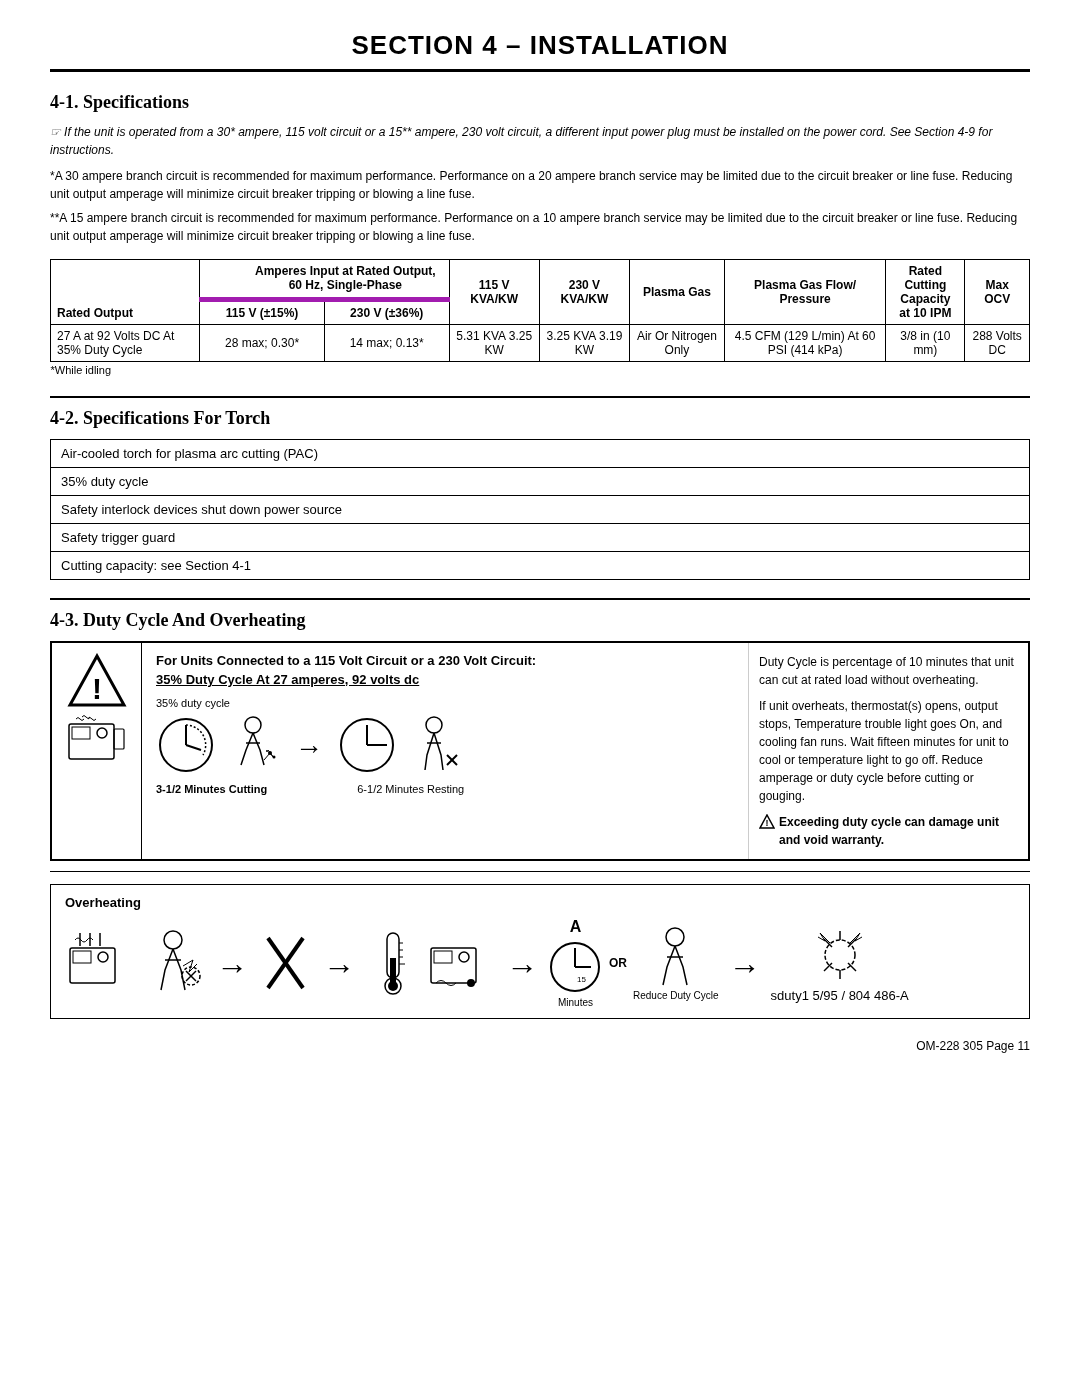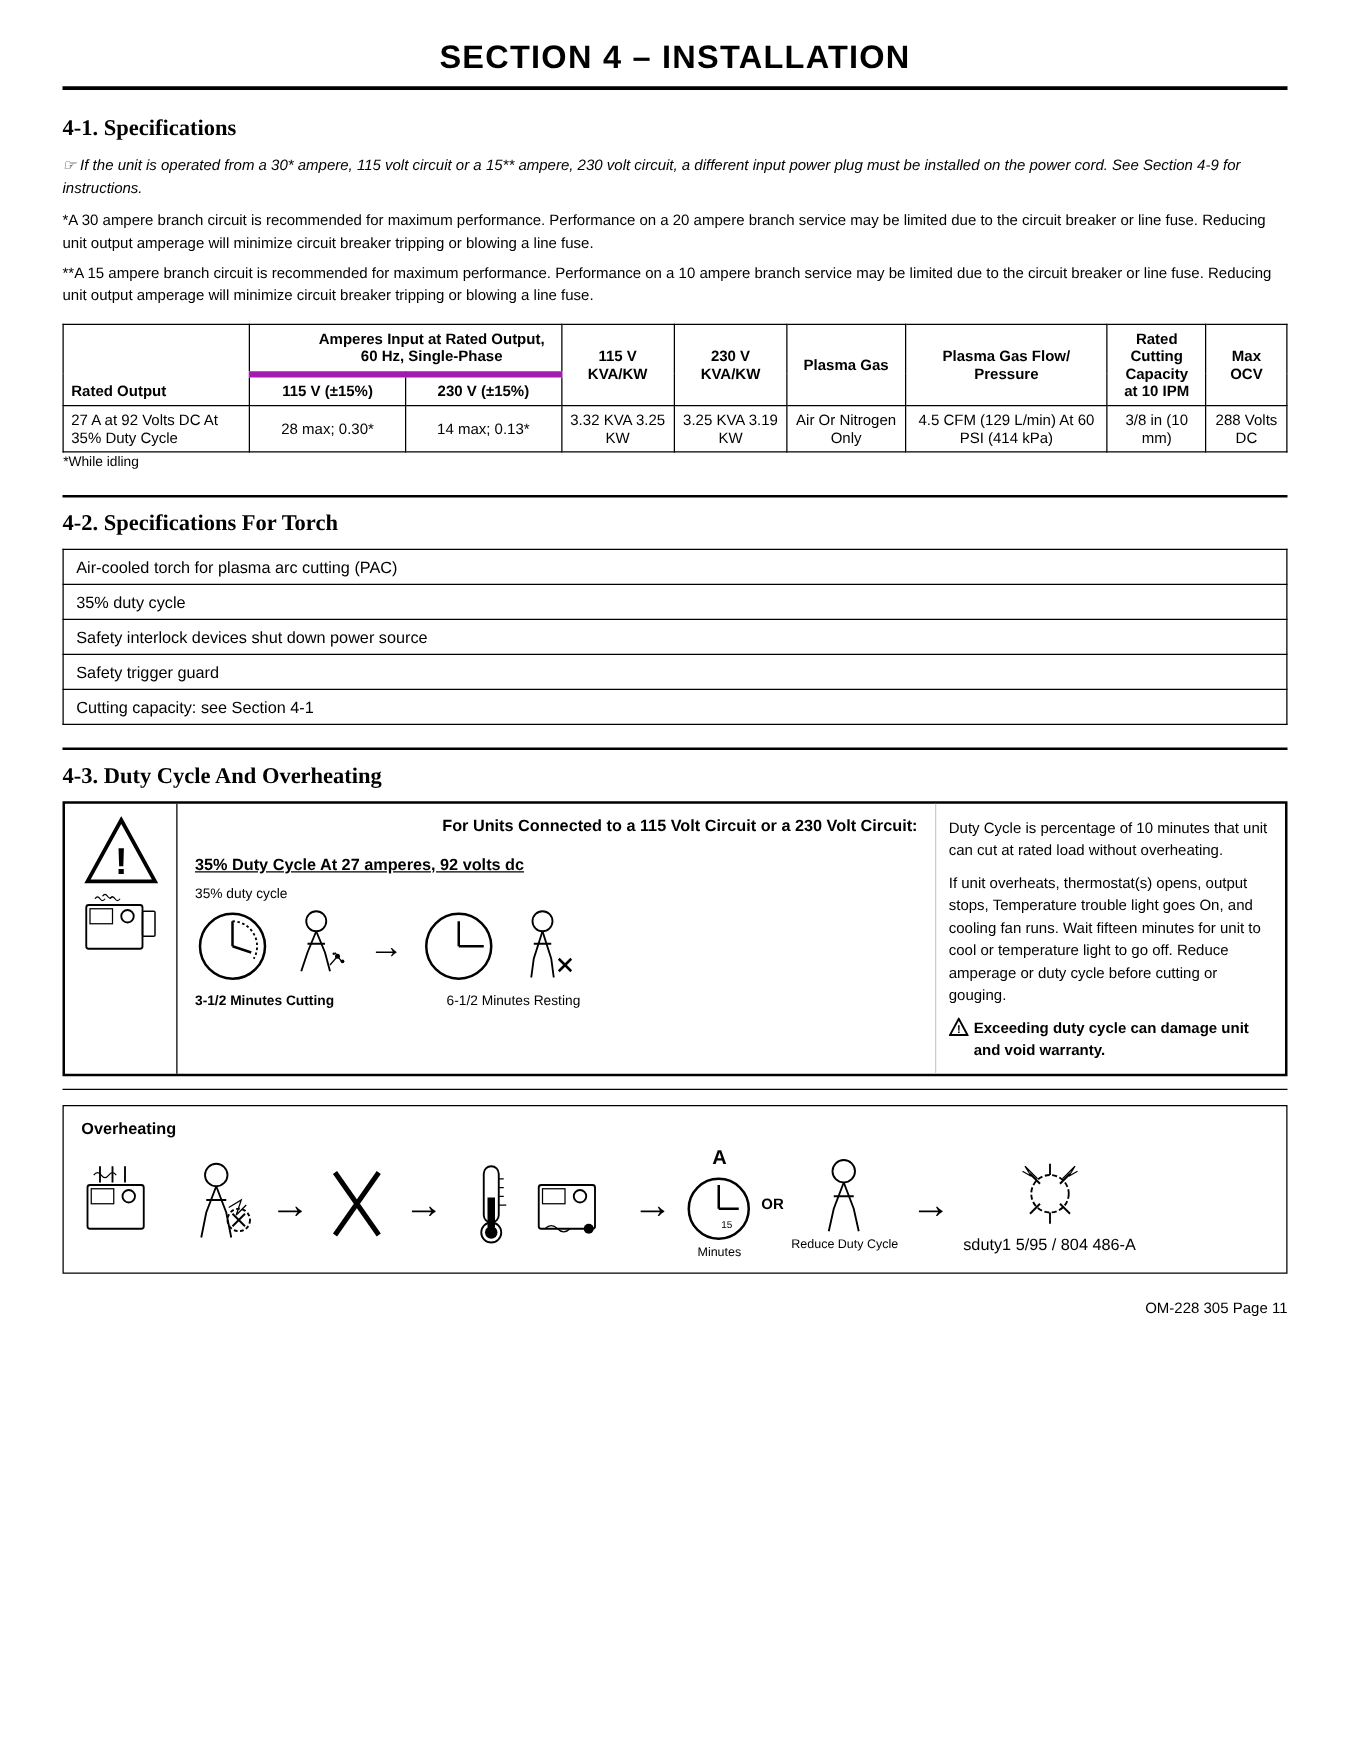--- a/index.html
+++ b/index.html
@@ -117,22 +117,21 @@
     }
 
     .duty-content {
       flex: 1;
       padding: 10px 14px;
     }
 
     .duty-title-bold {
       font-weight: bold;
       font-size: 13px;
-      margin-bottom: 16px;
-      text-align: right;
+      margin-bottom: 4px;
     }
 
     .duty-subtitle-bold {
       font-weight: bold;
       font-size: 13px;
       margin-bottom: 10px;
       text-decoration: underline;
     }
 
     .duty-diagrams {
@@ -260,29 +259,29 @@
       <th rowspan="2">
         <strong>Rated</strong><br>
         <strong>Cutting</strong><br>
         <strong>Capacity</strong><br>
         <span>at 10 IPM</span>
       </th>
       <th rowspan="2">Max OCV</th>
     </tr>
     <tr>
       <th>115 V (±15%)</th>
-      <th>230 V (±15%)</th>
+      <th>230 V (±36%)</th>
     </tr>
   </thead>
   <tbody>
     <tr>
       <td class="left-align">27 A at 92 Volts DC At 35% Duty Cycle</td>
       <td>28 max; 0.30*</td>
       <td>14 max; 0.13*</td>
-      <td>3.32 KVA 3.25 KW</td>
+      <td>5.31 KVA 3.25 KW</td>
       <td>3.25 KVA 3.19 KW</td>
       <td>Air Or Nitrogen Only</td>
       <td>4.5 CFM (129 L/min) At 60 PSI (414 kPa)</td>
       <td>3/8 in (10 mm)</td>
       <td>288 Volts DC</td>
     </tr>
     <tr class="footnote-row">
       <td colspan="9">*While idling</td>
     </tr>
   </tbody>

